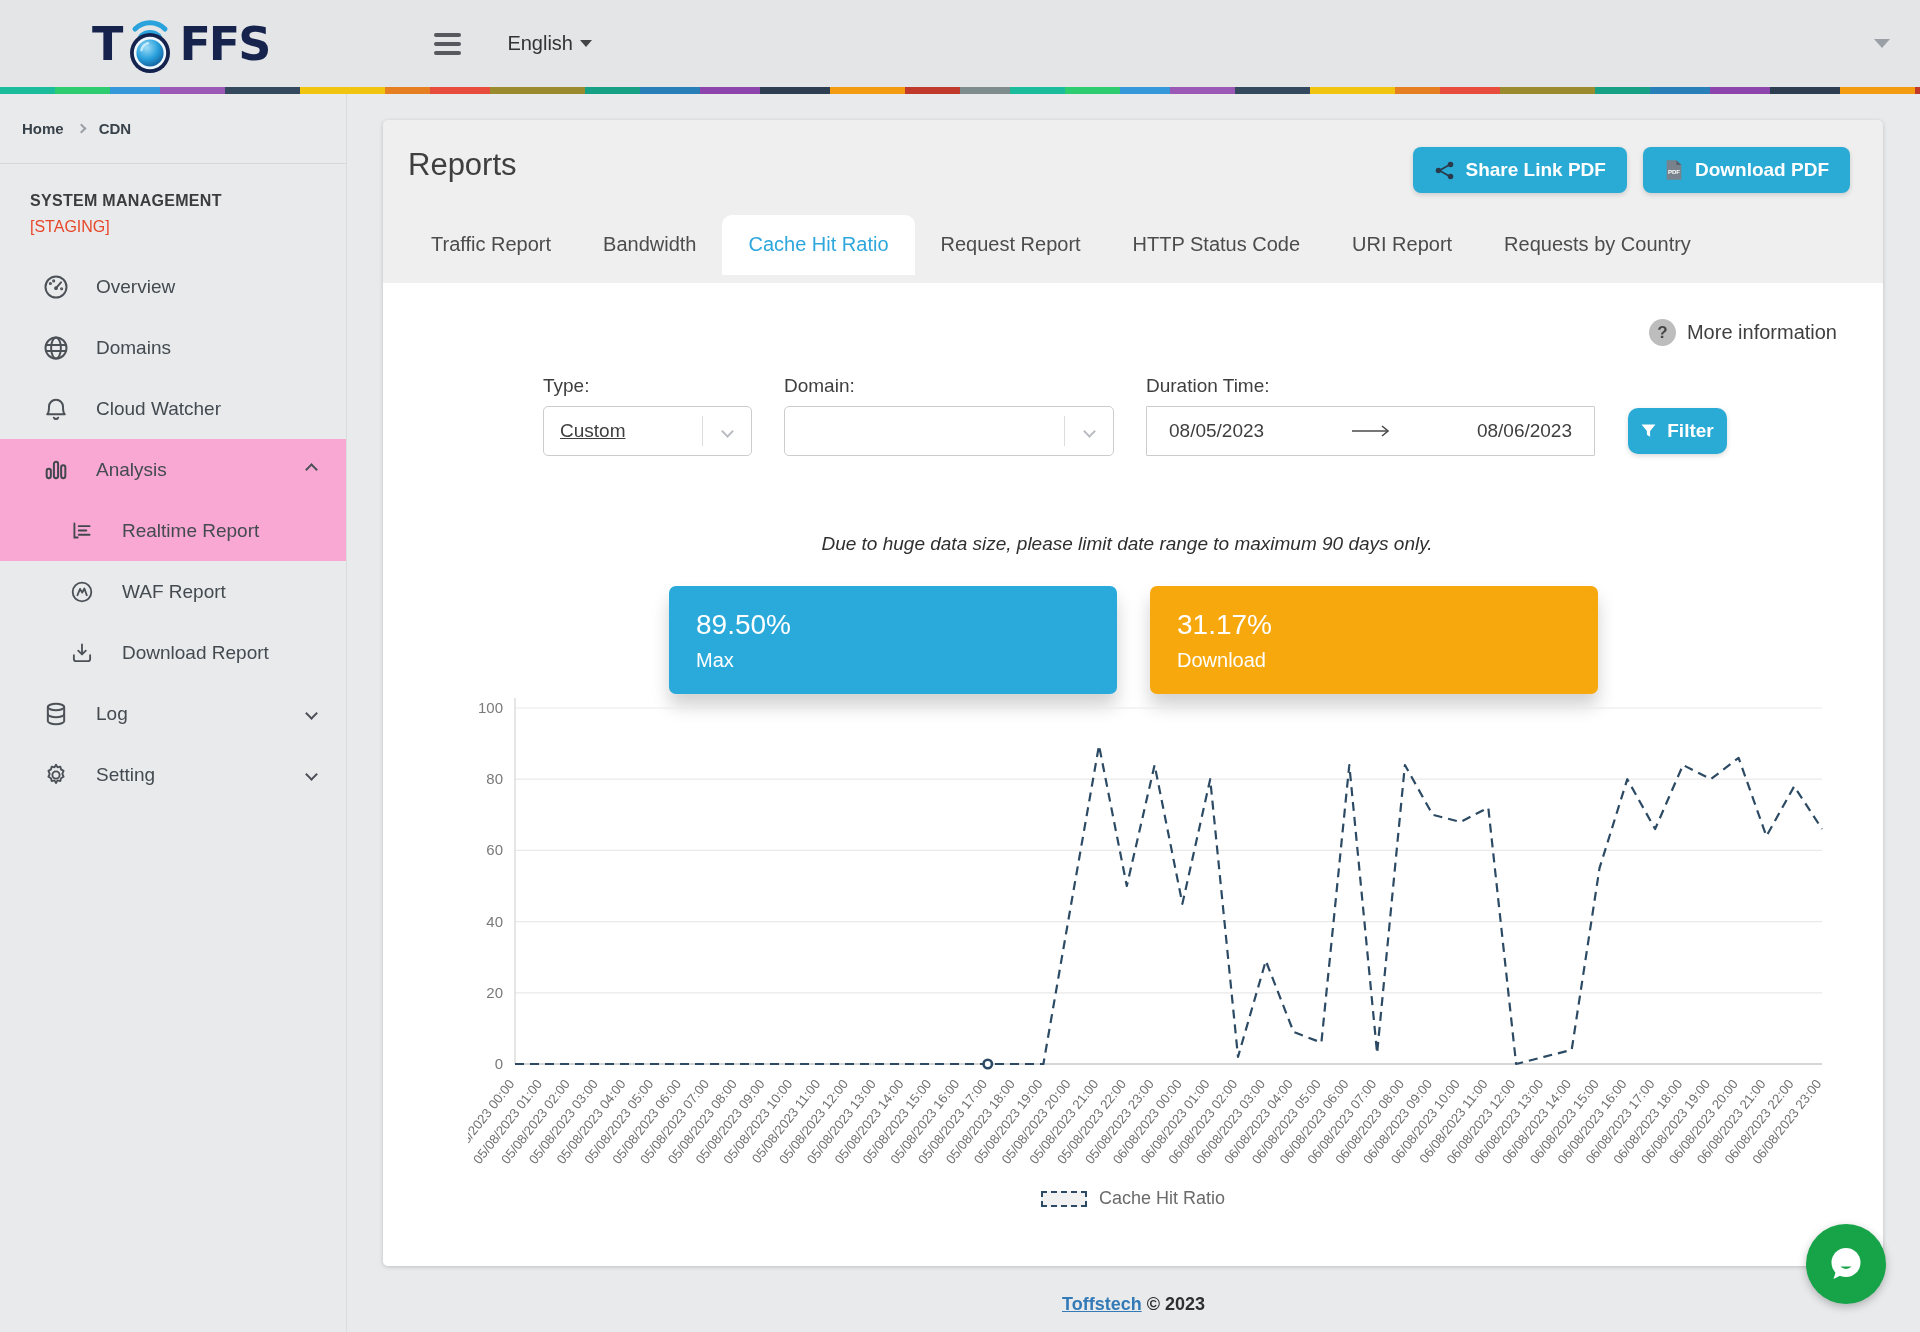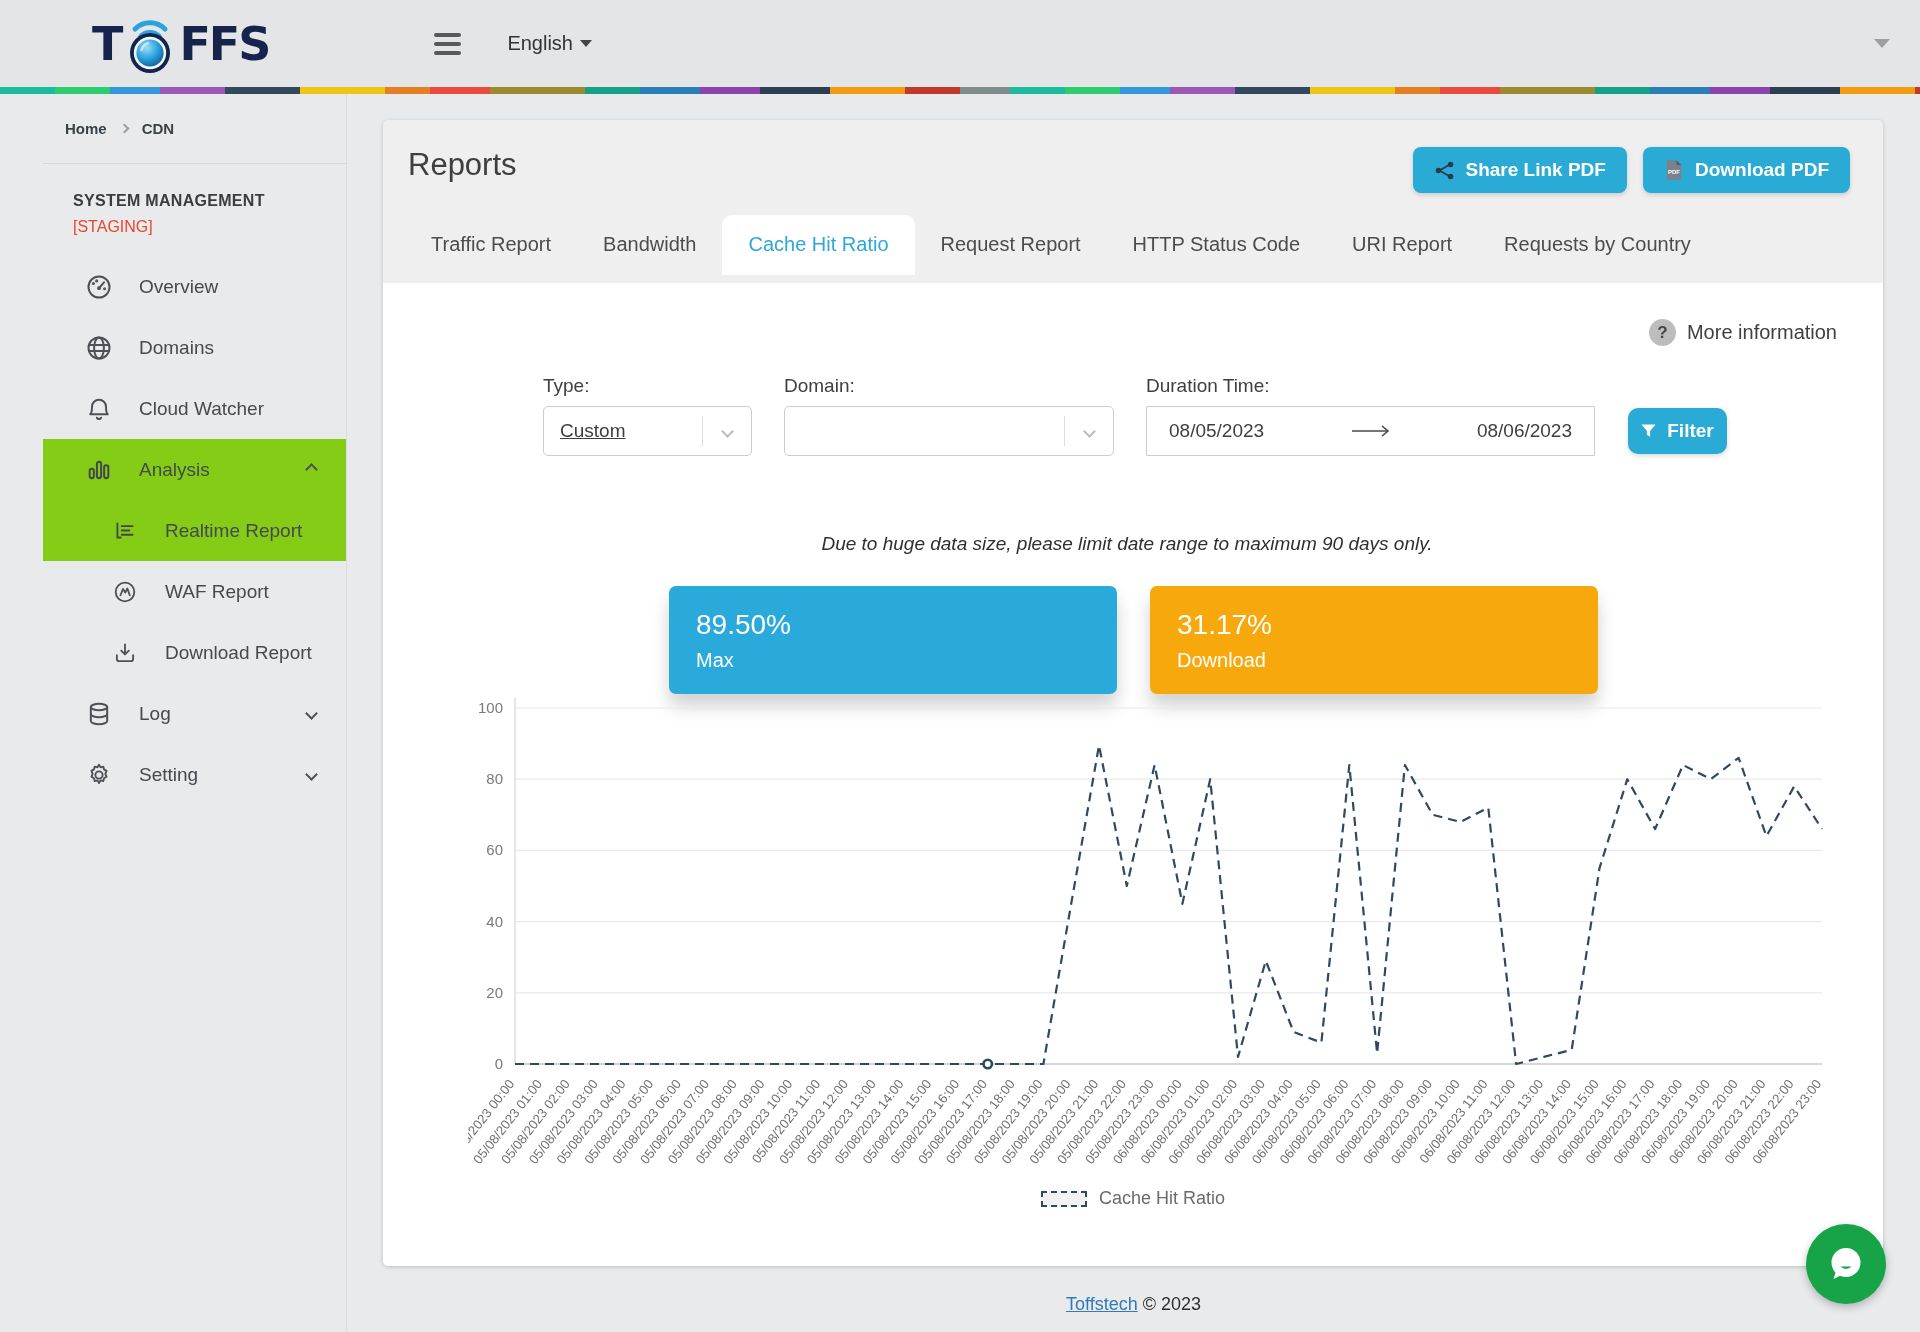--- a/index.html
+++ b/index.html
@@ -23,37 +23,37 @@
   .user .caret-down { border-top-color:#9aa0a6; border-left-width:8px; border-right-width:8px; border-top-width:9px; }
 
   .stripe { position:absolute; left:0; top:87px; width:1920px; height:7px;
     background:repeating-linear-gradient(90deg,
       #1abc9c 0 55px,#2ecc71 55px 110px,#3498db 110px 160px,#9b59b6 160px 225px,
       #34495e 225px 300px,#f1c40f 300px 385px,#e67e22 385px 430px,#e74c3c 430px 490px,
       #9a8b2f 490px 585px,#16a085 585px 640px,#2980b9 640px 700px,#8e44ad 700px 760px,
       #2c3e50 760px 830px,#f39c12 830px 905px,#c0392b 905px 960px,#7f8c8d 960px 1010px); }
 
   
-  .sidebar { position:absolute; left:0; top:94px; width:347px; height:1238px; background:#e9eaec; border-right:1px solid rgba(0,0,0,.06);padding-left:43px; }
+  .sidebar { position:absolute; left:0; top:94px; width:347px; height:1238px; background:#e9eaec; border-right:1px solid rgba(0,0,0,.06); }
   .breadcrumb { height:70px; display:flex; align-items:center; padding-left:22px; gap:14px; border-bottom:1px solid #d7d8da; }
   .breadcrumb .crumb { font-size:15px; font-weight:bold; color:#38424a; cursor:pointer; }
   .chev { display:inline-block; width:9px; height:9px; border-right:2px solid #9aa0a6; border-bottom:2px solid #9aa0a6; }
   .chev.right { transform:rotate(-45deg); width:7px; height:7px; }
   .chev.down  { transform:rotate(45deg); border-color:#4b5157; }
   .chev.up    { transform:rotate(225deg); border-color:#4b5157; }
   .side-head { padding:28px 0 0 30px; }
   .side-title { font-size:16px; font-weight:bold; color:#3c3c3c; letter-spacing:.3px; }
   .side-env { font-size:16px; font-weight:normal; color:#e8472b; margin-top:8px; }
   .menu { margin-top:20px; }
   .m-item { height:61px; display:flex; align-items:center; padding-left:42px; gap:26px; cursor:pointer; position:relative; }
   .m-item.child { padding-left:68px; }
   .m-item .lbl { font-size:19px; color:#434a50; }
   .m-item .icon { width:28px; height:28px; display:flex; align-items:center; justify-content:center; }
   .m-item .chev { position:absolute; right:30px; }
-  .hl-block { background:#84cc16; }
+  .hl-block { background:#f9a8d4; }
 
   
   .main { position:absolute; left:347px; top:94px; width:1573px; height:1238px; }
   .panel { position:absolute; left:36px; top:26px; width:1500px; height:1146px; background:#efefef; border-radius:5px; box-shadow:0 1px 4px rgba(0,0,0,.18); }
   .panel-title { position:absolute; left:25px; top:27px; font-size:31px; color:#3f3f3f; }
   .top-btns { position:absolute; right:33px; top:27px; display:flex; gap:16px; }
   .btn-cyan { background:#29abd5; border:none; color:#fff; font-family:"Liberation Sans",sans-serif; font-weight:bold; font-size:19px; height:46px; padding:0 21px; border-radius:8px; display:flex; align-items:center; gap:11px; cursor:pointer; box-shadow:0 2px 5px rgba(0,0,0,.15); }
   .tabs { position:absolute; left:22px; top:95px; display:flex; }
   .tab { font-size:20px; color:#4c4c4c; padding:18px 26px 19px 26px; cursor:pointer; }
   .tab.active { background:#fff; border-radius:10px 10px 0 0; color:#2ea7dc; }
@@ -83,21 +83,21 @@
 
   .stats { position:absolute; left:286px; top:303px; display:flex; gap:33px; }
   .stat { width:448px; height:108px; border-radius:7px; color:#fff; display:flex; flex-direction:column; justify-content:center; padding-left:27px; gap:8px; box-shadow:0 12px 18px rgba(0,0,0,.18); }
   .stat .v { font-size:28px; } .stat .l { font-size:20px; }
 
   .chart-wrap { position:absolute; left:85px; top:400px; width:1380px; }
   .legend { position:absolute; left:0; top:905px; width:1500px; display:flex; align-items:center; justify-content:center; gap:12px; }
   .legend-swatch { width:46px; height:16px; background:#f2f2f2; border:2px dashed #2c4a63; }
   .legend .txt { font-size:18px; color:#6b6b6b; }
 
-  .footer { position:absolute; left:0; top:1200px; width:1573px; text-align:center; font-size:18px; color:#2f2f2f; }
+  .footer { position:absolute; left:0; top:1200px; width:1573px; text-align:center; font-size:18px; color:#2f2f2f;font-weight:bold; }
   .footer a { color:#337ab7; text-decoration:underline; cursor:pointer; }
 
   .chat-fab { position:absolute; left:1806px; top:1224px; width:80px; height:80px; border-radius:50%; background:#17a449; display:flex; align-items:center; justify-content:center; cursor:pointer; box-shadow:0 3px 8px rgba(0,0,0,.25); }
 </style>
 </head>
 <body>
 
 <div class="header">
   <div class="logo">
     <span class="logo-text">T</span>

